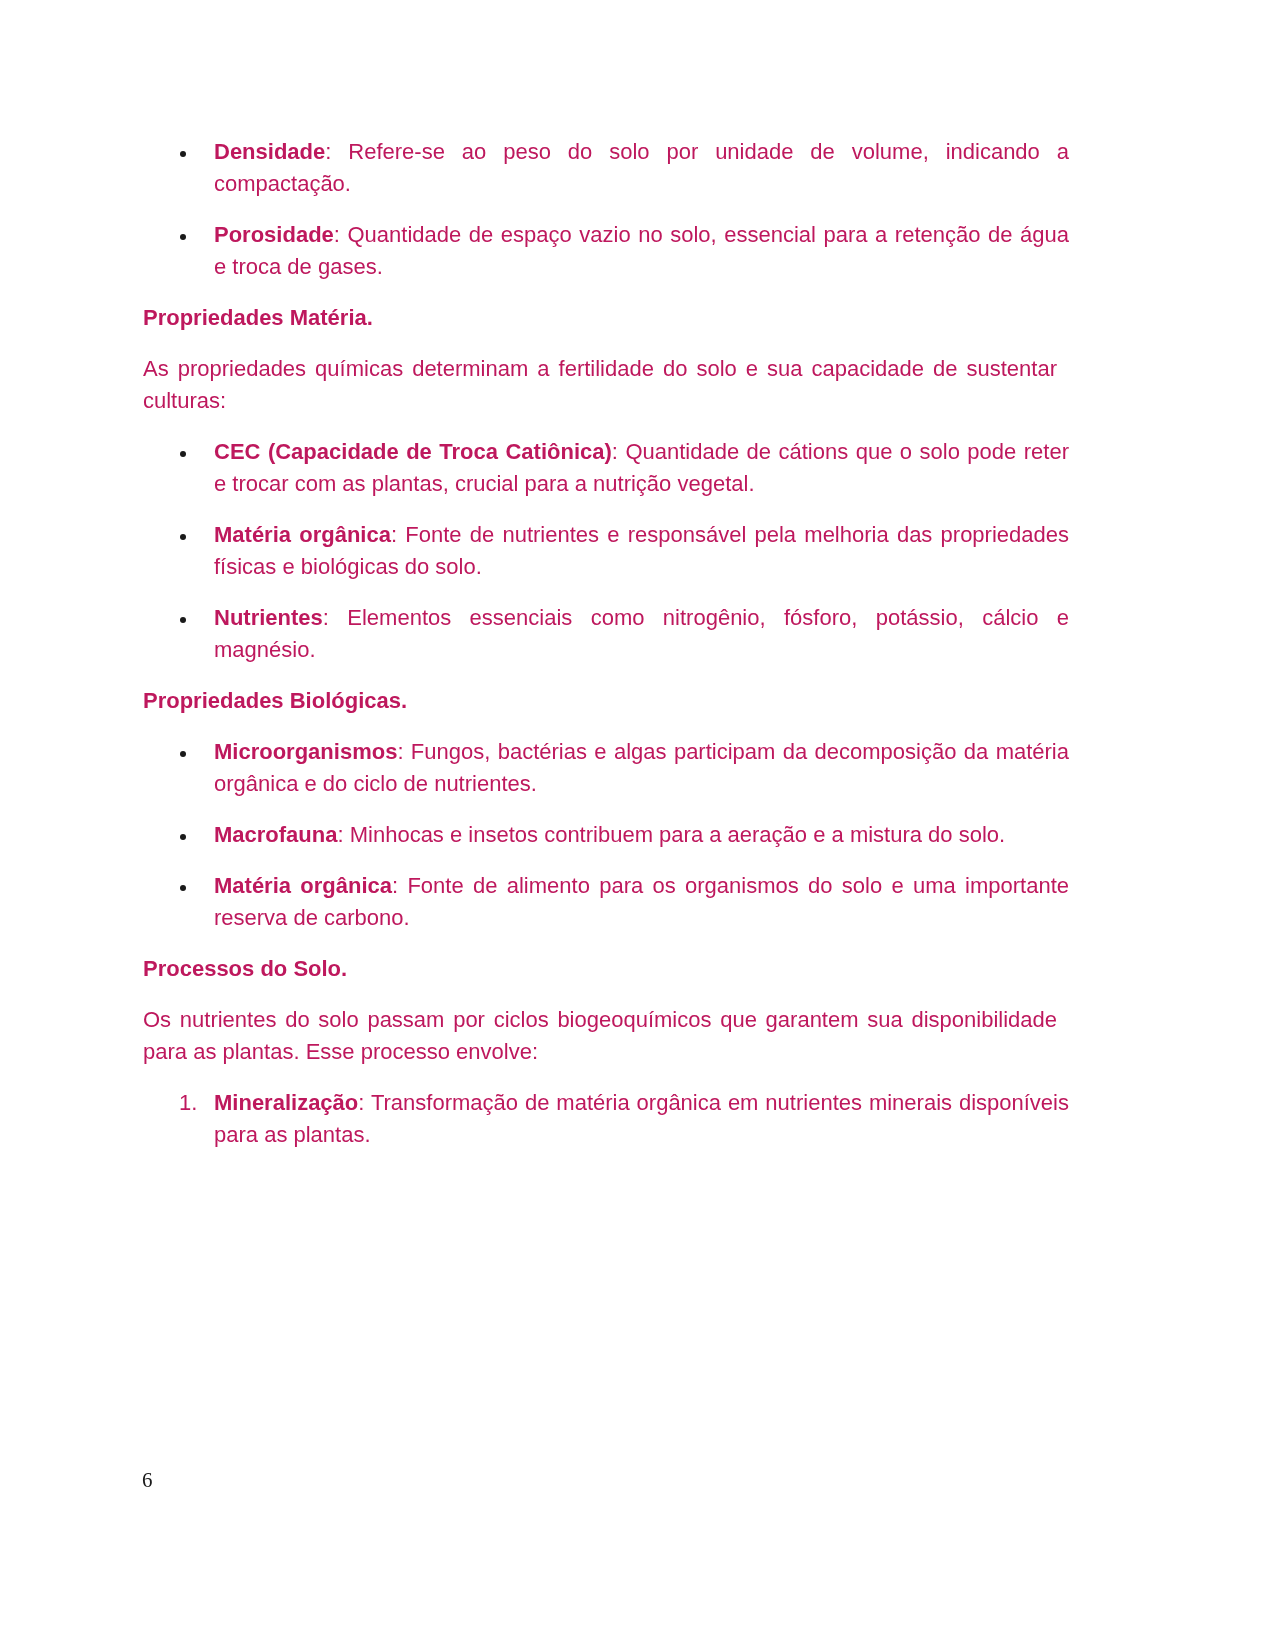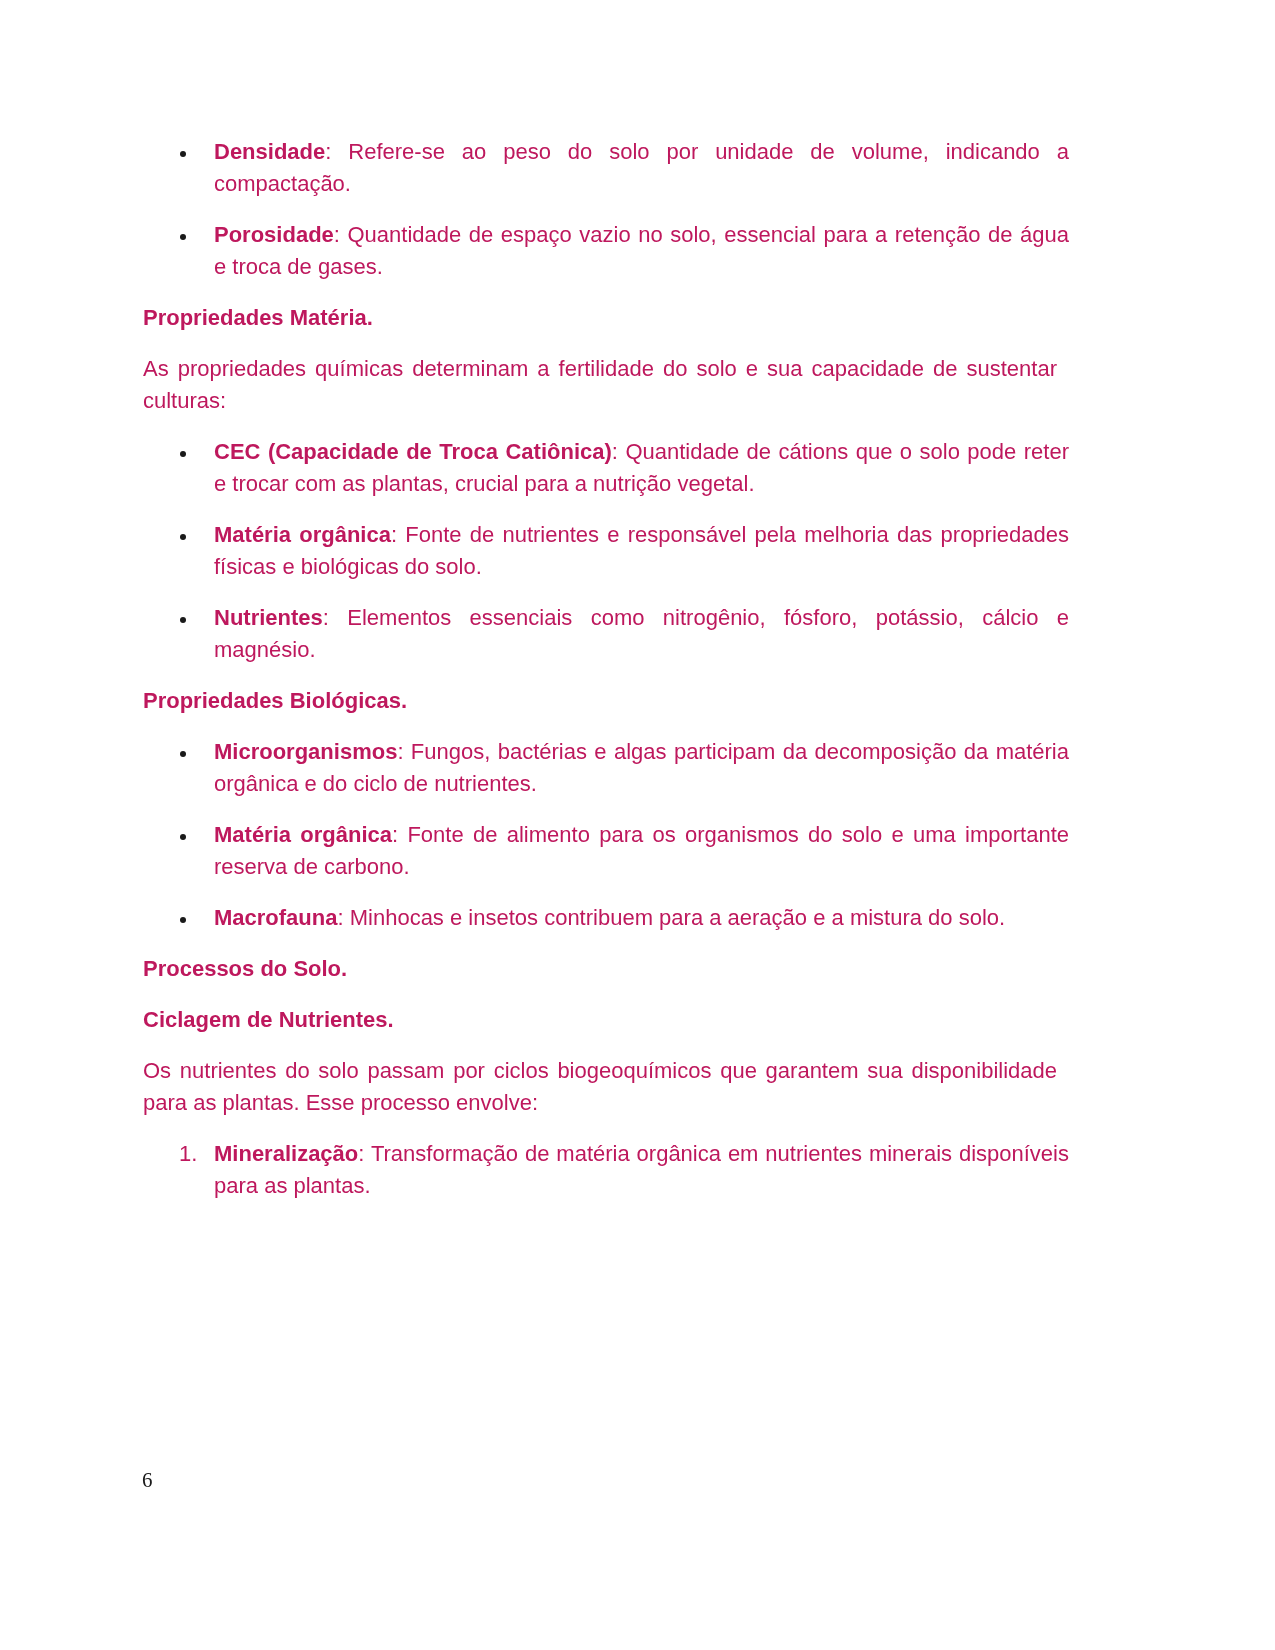--- a/index.html
+++ b/index.html
@@ -30,25 +30,24 @@
   <p class="para">As propriedades químicas determinam a fertilidade do solo e sua capacidade de sustentar culturas:</p>
   <ul class="bullets">
     <li><span class="dot"></span><b>CEC (Capacidade de Troca Catiônica)</b><span>: Quantidade de cátions que o solo pode reter e trocar com as plantas, crucial para a nutrição vegetal.</span></li>
     <li><span class="dot"></span><b>Matéria orgânica</b><span>: Fonte de nutrientes e responsável pela melhoria das propriedades físicas e biológicas do solo.</span></li>
     <li><span class="dot"></span><b>Nutrientes</b><span>: Elementos essenciais como nitrogênio, fósforo, potássio, cálcio e magnésio.</span></li>
   </ul>
 
   <p class="heading">Propriedades Biológicas.</p>
   <ul class="bullets">
     <li><span class="dot"></span><b>Microorganismos</b><span>: Fungos, bactérias e algas participam da decomposição da matéria orgânica e do ciclo de nutrientes.</span></li>
+    <li><span class="dot"></span><b>Macrofauna</b><span>: Minhocas e insetos contribuem para a aeração e a mistura do solo.</span></li>
     <li><span class="dot"></span><b>Matéria orgânica</b><span>: Fonte de alimento para os organismos do solo e uma importante reserva de carbono.</span></li>
-    <li><span class="dot"></span><b>Macrofauna</b><span>: Minhocas e insetos contribuem para a aeração e a mistura do solo.</span></li>
   </ul>
 
   <p class="heading">Processos do Solo.</p>
-  <p class="heading">Ciclagem de Nutrientes.</p>
   <p class="para">Os nutrientes do solo passam por ciclos biogeoquímicos que garantem sua disponibilidade para as plantas. Esse processo envolve:</p>
   <ul class="bullets">
     <li><span class="marker">1.</span><b>Mineralização</b><span>: Transformação de matéria orgânica em nutrientes minerais disponíveis para as plantas.</span></li>
   </ul>
 </div>
 
 <div class="pagenum">6</div>
 
 </body></html>

